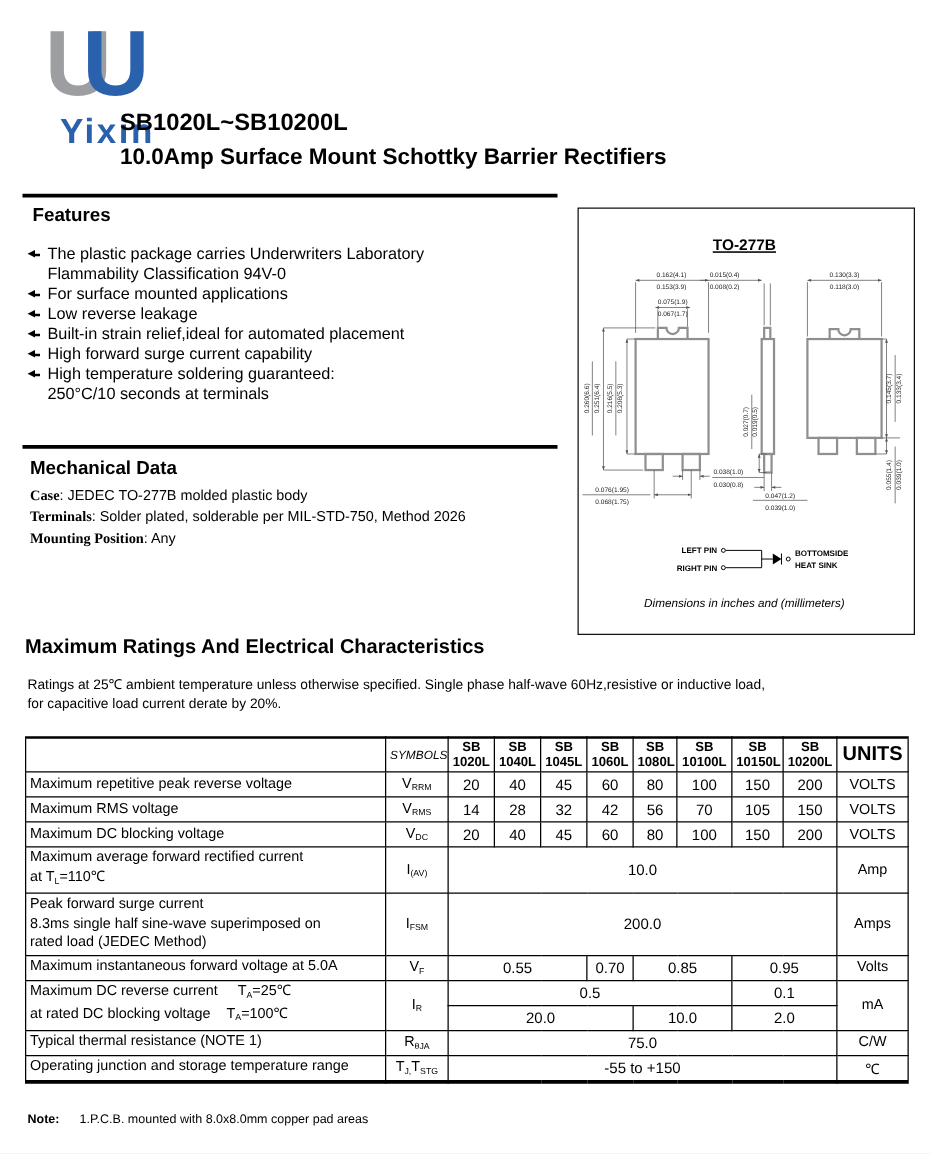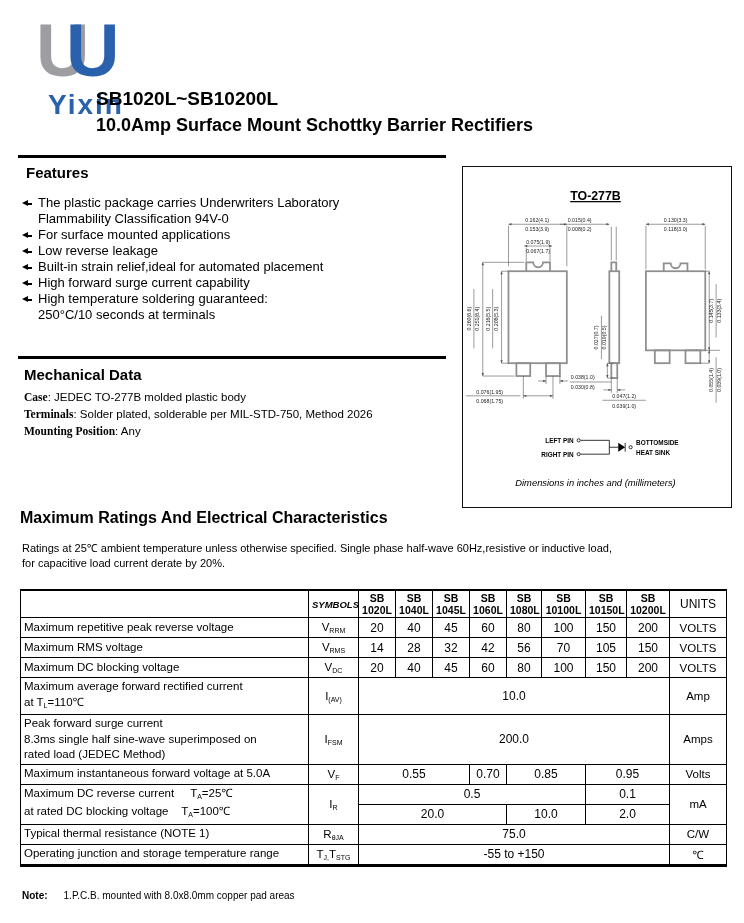--- a/index.html
+++ b/index.html
@@ -31,23 +31,23 @@
   .diagram-box svg{display:block;}
   .dim{font-size:5.3px;fill:#222;font-family:"Liberation Sans",sans-serif;}
   
   .ratings-head{position:absolute;left:20px;top:509px;font-size:16px;font-weight:bold;}
   .intro{position:absolute;left:22px;top:541px;width:706px;font-size:11px;line-height:15px;}
   .tbl-wrap{position:absolute;left:20px;top:589px;}
   table.ratings{border-collapse:collapse;table-layout:fixed;width:706px;
      border-top:2.5px solid #000;border-bottom:3px solid #000;}
   table.ratings th,table.ratings td{border:1px solid #000;padding:1px 3px;vertical-align:middle;}
   th.blank{border-left:none;}
-  th.symh{font-style:italic;font-weight:bold;font-size:9.5px;text-align:right;padding:1px 0;}
+  th.symh{font-style:italic;font-weight:normal;font-size:9.5px;text-align:right;padding:1px 0;}
   th.prod{font-size:10.5px;font-weight:bold;text-align:center;line-height:12px;padding:2px 0;}
-  th.unitsh{font-size:12px;font-weight:normal;text-align:center;border-right:none;}
+  th.unitsh{font-size:16px;font-weight:bold;text-align:center;border-right:none;}
   td.param{font-size:11.5px;line-height:15.5px;padding-left:5px;border-left:none;}
   td.sym{font-size:11.5px;text-align:center;}
   td.val{font-size:12px;text-align:center;height:17px;}
   td.unit{font-size:11.5px;text-align:center;border-right:none;}
   table.ratings sub{font-size:7px;vertical-align:-2px;}
   
   .note{position:absolute;left:22px;top:890px;font-size:10px;}
   .note b{margin-right:16px;}
 </style>
 </head>

